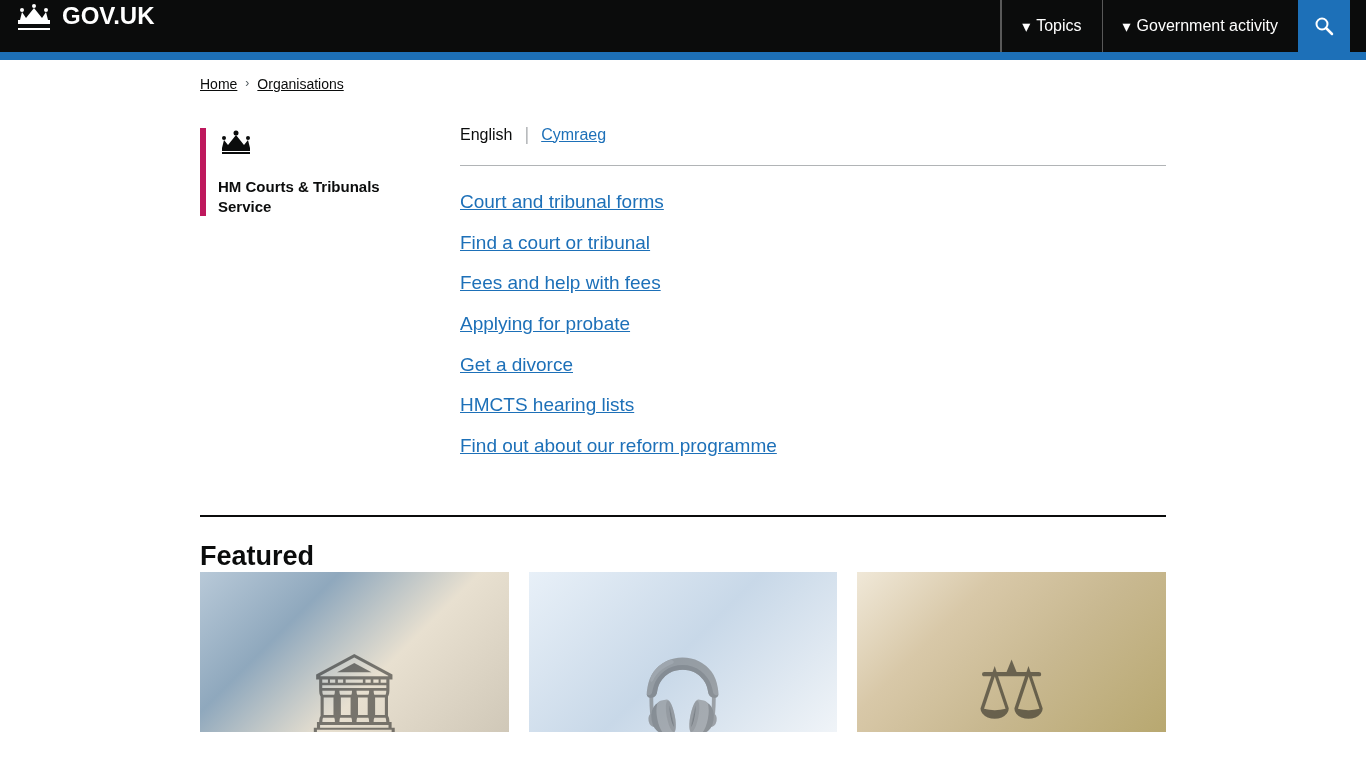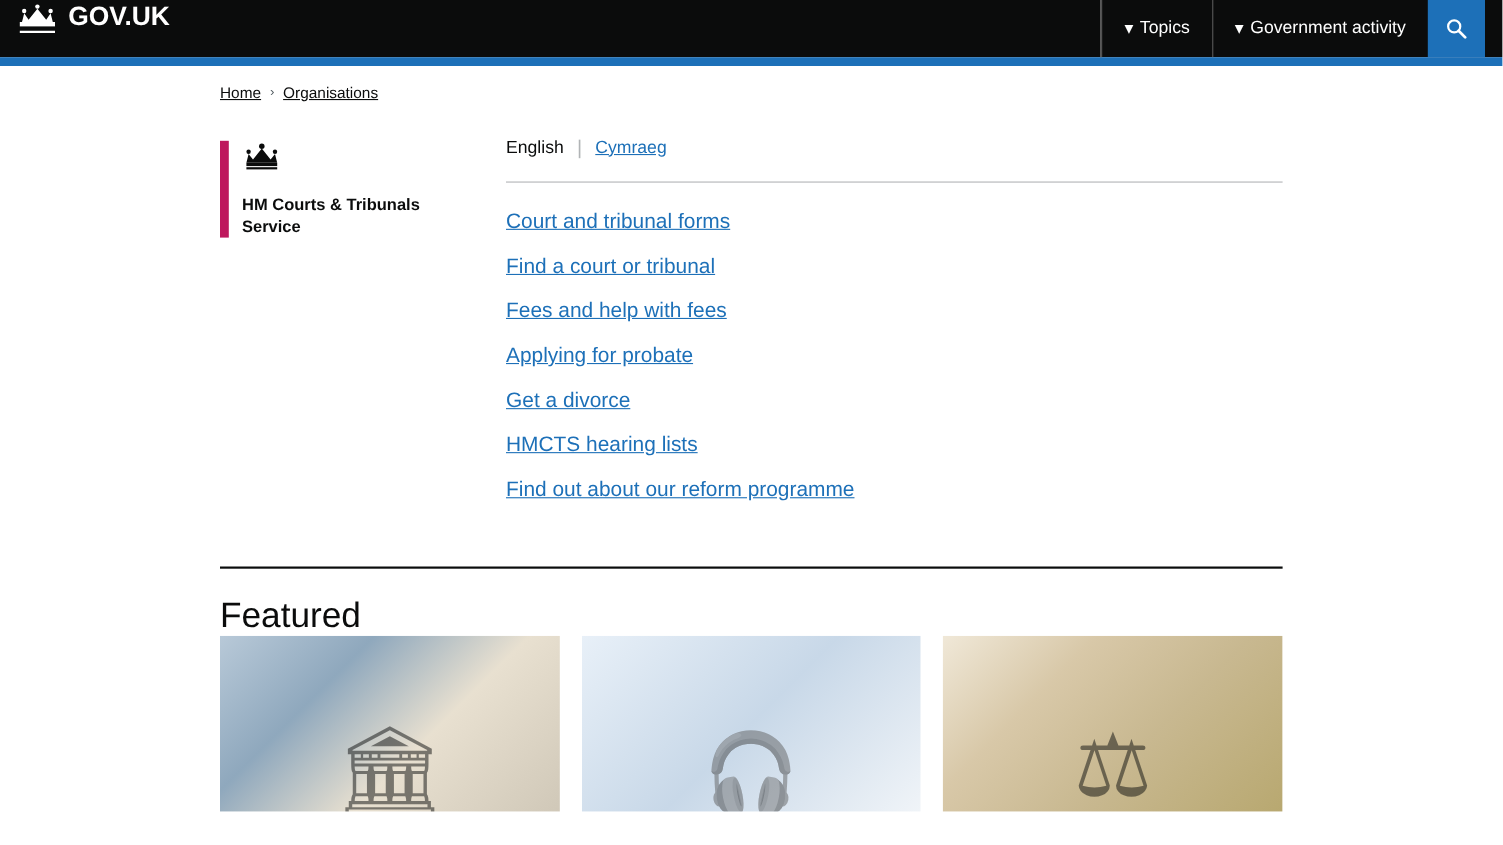--- a/index.html
+++ b/index.html
@@ -99,21 +99,21 @@
     .sidebar {
       width: 220px;
       flex-shrink: 0;
       padding-top: 20px;
     }
     .org-logo {
       display: flex;
       flex-direction: column;
       gap: 8px;
       padding-left: 12px;
-      border-left: 8px solid #be185d;
+      border-left: 6px solid #be185d;
     }
     .org-crest {
       font-size: 32px;
       line-height: 1;
     }
     .org-name {
       font-size: 15px;
       font-weight: bold;
       line-height: 1.3;
       color: #0b0c0c;
@@ -171,22 +171,22 @@
       border: none;
       border-top: 2px solid #0b0c0c;
       margin: 40px 200px 0;
     }
 
     
     .featured-section {
       padding: 24px 200px 0;
     }
     .featured-title {
-      font-size: 32px;
-      font-weight: normal;
+      font-size: 27px;
+      font-weight: bold;
       color: #0b0c0c;
     }
     .featured-grid {
       display: flex;
       gap: 20px;
     }
     .featured-card {
       flex: 1;
       overflow: hidden;
     }

